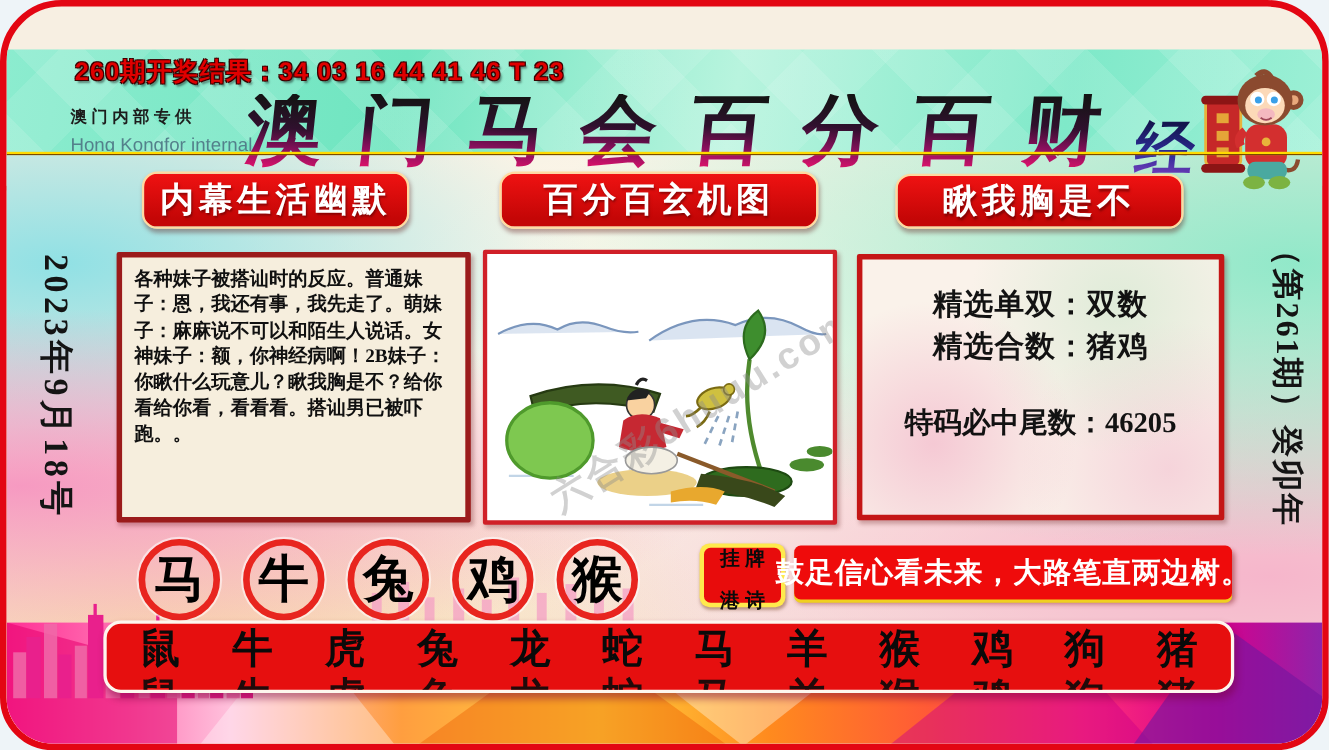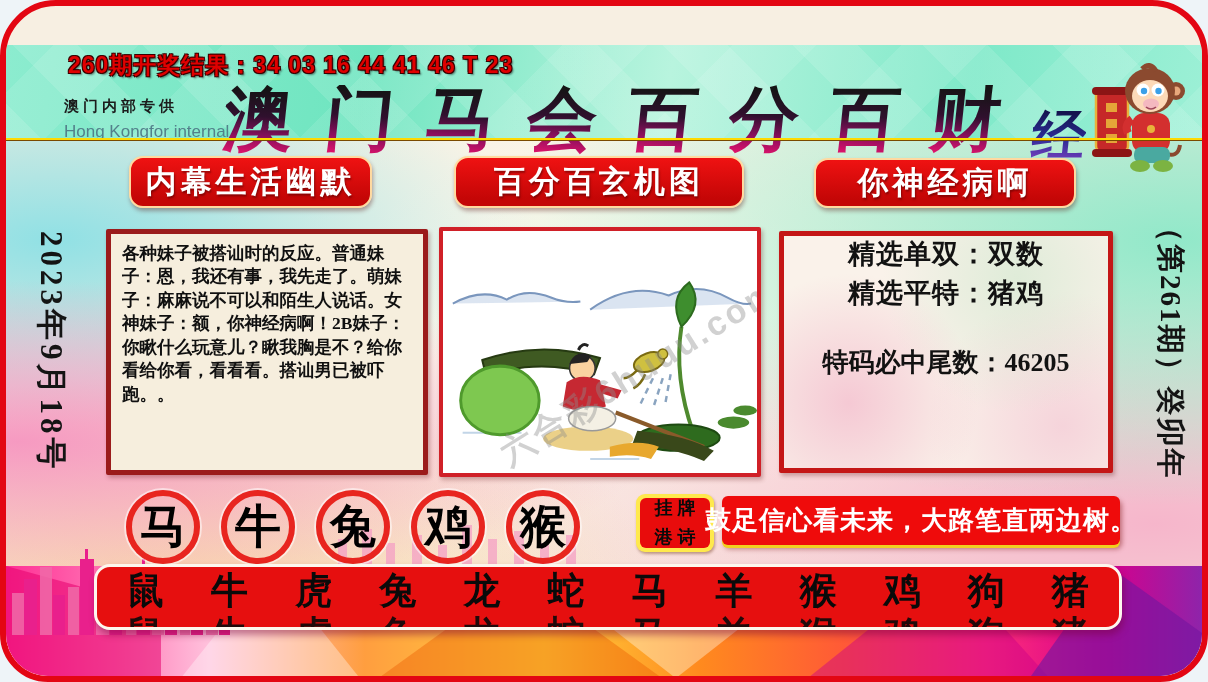--- a/index.html
+++ b/index.html
@@ -90,37 +90,37 @@
   .mystery-box svg.scene{display:block;width:100%;height:100%;}
   .watermark{position:absolute;left:-8px;top:118px;width:130%;transform:rotate(-32deg);
     font-size:34px;font-weight:bold;color:rgba(140,140,140,.40);letter-spacing:3px;text-align:center;pointer-events:none;}
   .info-box{left:773px;top:90px;width:334px;height:242px;border:5px solid #c41616;
     box-shadow:2px 3px 4px rgba(100,20,20,.3);
     background:
       radial-gradient(circle at 20% 72%, rgba(240,160,190,.50), transparent 42%),
       radial-gradient(circle at 72% 18%, rgba(190,228,195,.45), transparent 45%),
       radial-gradient(circle at 86% 82%, rgba(240,175,200,.45), transparent 40%),
       #faf2ea;
-    display:flex;flex-direction:column;align-items:center;}
+    display:flex;flex-direction:column;align-items:center;padding-top:22px;}
   .info-rows{display:flex;flex-direction:column;gap:3px;}
   .info-row{font-family:"Liberation Serif",serif;font-size:27px;font-weight:600;color:#121212;
     display:flex;letter-spacing:1px;}
   .tail-row{margin-top:34px;font-family:"Liberation Serif",serif;font-size:26px;font-weight:600;color:#121212;}
 
   
   .zodiac-circles{position:absolute;left:120px;top:349px;display:flex;gap:21px;z-index:4;}
   .zcircle{width:74px;height:74px;border:6px solid #e8251f;border-radius:50%;
     display:flex;align-items:center;justify-content:center;
     box-shadow:0 0 0 2px rgba(255,255,255,.55);}
   .zcircle span{font-family:"Liberation Serif",serif;font-size:46px;font-weight:700;color:#000;line-height:1;}
 
   .badge{position:absolute;left:630px;top:353px;width:78px;height:58px;background:#ffe94d;
     border-radius:9px;padding:4px;z-index:4;box-shadow:1px 2px 3px rgba(100,40,0,.4);}
   .badge-inner{width:100%;height:100%;background:#e80c0c;border-radius:6px;display:flex;
-    flex-direction:column;align-items:center;justify-content:space-between;gap:0;}
+    flex-direction:column;align-items:center;justify-content:flex-start;gap:17px;}
   .badge-inner div{font-size:18px;font-weight:900;color:#0a0a0a;line-height:1.18;letter-spacing:5px;
     text-indent:5px;}
 
   .poem{position:absolute;left:716px;top:355px;width:398px;height:49px;background:#ef0b0b;
     border-radius:6px;display:flex;align-items:center;justify-content:center;z-index:4;
     color:#fff;font-size:26px;font-weight:700;letter-spacing:1px;white-space:nowrap;
     box-shadow:0 3px 0 #f0d020,2px 4px 5px rgba(120,10,10,.45);}
 
   
   .strip{position:absolute;left:88px;top:423px;width:1028px;height:66px;background:#e60f0f;
@@ -230,21 +230,21 @@
           <rect x="206" y="22" width="9" height="22"></rect>
             <rect x="232" y="14" width="10" height="30"></rect>
         </g>
       </svg>
 
       <div class="v-text v-left">2023年9月18号</div>
       <div class="v-text v-right">（第261期）癸卯年</div>
 
       <div class="pill pill-humor">内幕生活幽默</div>
       <div class="pill pill-mystery">百分百玄机图</div>
-      <div class="pill pill-info">你神经病啊</div>
+      <div class="pill pill-info">瞅我胸是不</div>
 
       <div class="box humor-box">
         <p>各种妹子被搭讪时的反应。普通妹子：恩，我还有事，我先走了。萌妹子：麻麻说不可以和陌生人说话。女神妹子：额，你神经病啊！2B妹子：你瞅什么玩意儿？瞅我胸是不？给你看给你看，看看看。搭讪男已被吓跑。。</p>
       </div>
 
       <div class="box mystery-box">
         <svg class="scene" viewBox="0 0 320 240" preserveAspectRatio="none">
           <rect x="0" y="0" width="320" height="240" fill="#ffffff"></rect>
           <path d="M10 72 q30 -16 55 -4 q20 -12 45 -2 q15 6 30 4" fill="rgba(140,170,210,.30)" stroke="#7a96bd" stroke-width="2"></path>
           <path d="M150 78 q40 -28 80 -14 q30 -14 60 2 q15 8 24 6" fill="rgba(140,170,210,.32)" stroke="#7a96bd" stroke-width="2"></path>
@@ -274,21 +274,21 @@
         <div class="watermark">六合彩6huuu.com</div>
       </div>
 
       <div class="box info-box">
         <div class="info-rows">
           <div class="info-row">
               <span>精选单双：</span>
               <span>双数</span>
             </div>
           <div class="info-row">
-              <span>精选平特：</span>
+              <span>精选合数：</span>
               <span>猪鸡</span>
             </div>
         </div>
         <div class="tail-row"><span>特码必中尾数：</span><span>46205</span></div>
       </div>
 
       <div class="zodiac-circles">
         <div class="zcircle">
             <span>马</span>
           </div>

